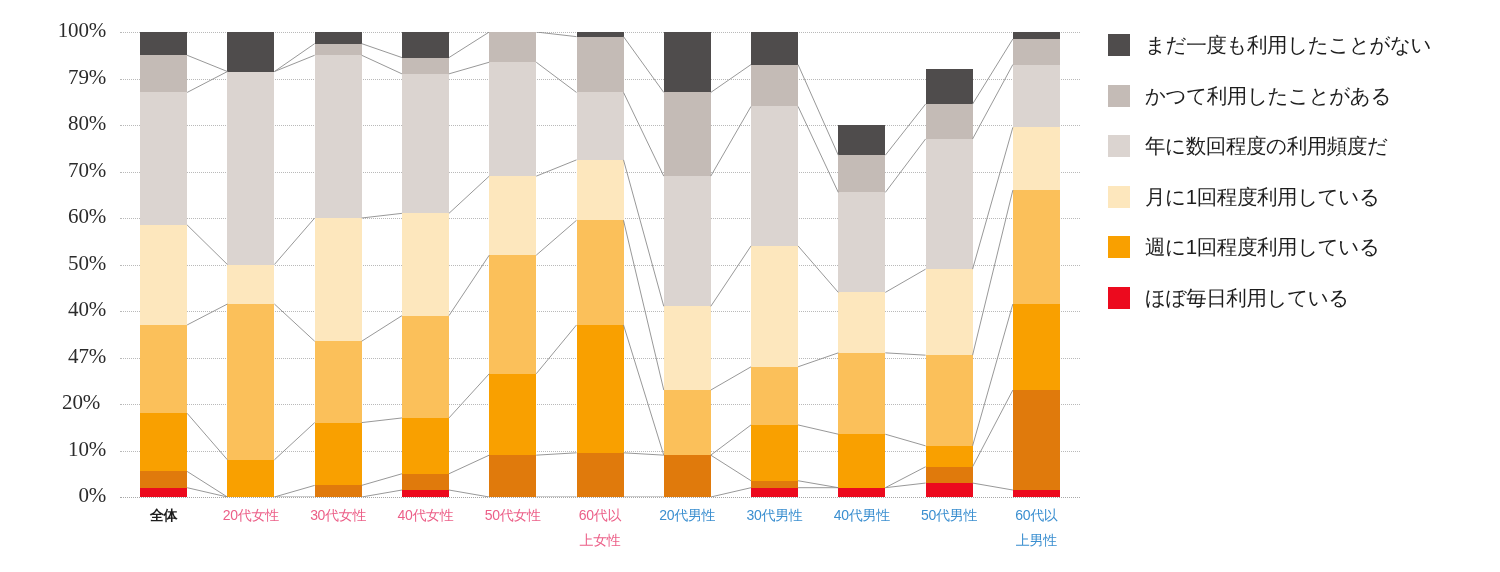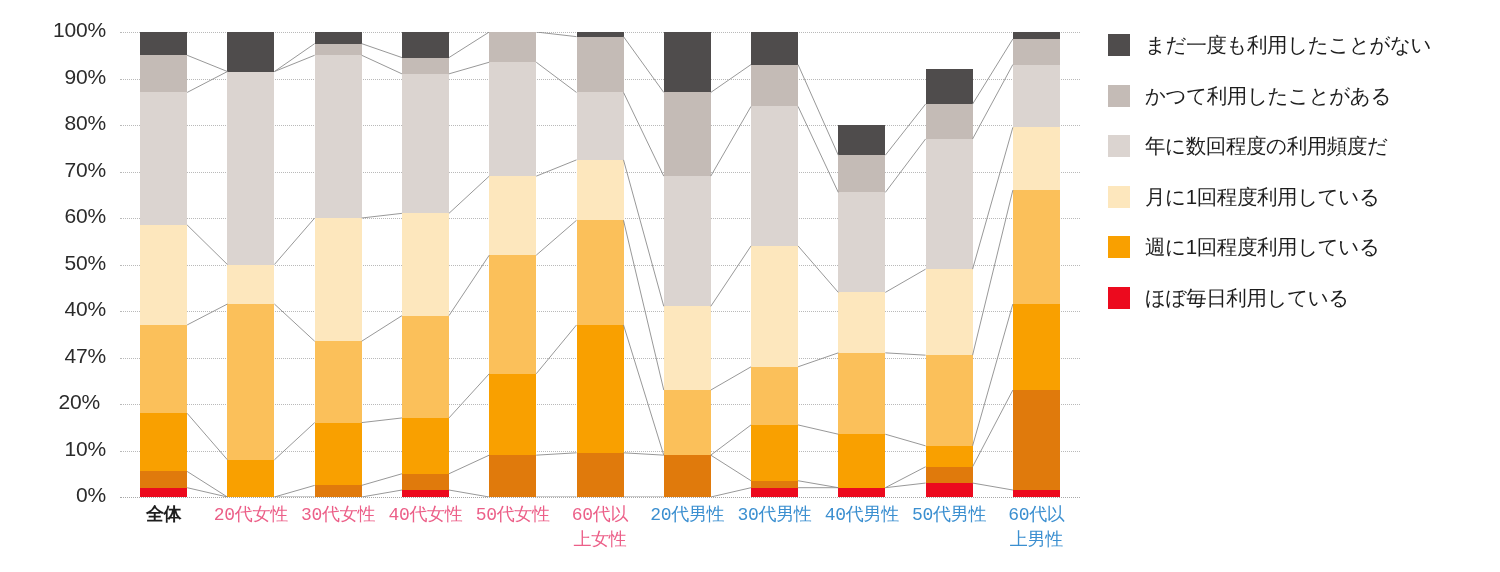--- a/index.html
+++ b/index.html
@@ -38,20 +38,21 @@
   .gridline.zero {
     border-top: 1px dotted #a8a8a8;
   }
   .ylabel {
     position: absolute;
     width: 98px;
     text-align: right;
     font-size: 21px;
     color: #2b2b2b;
     letter-spacing: -0.2px;
+    font-family: Liberation Serif, serif;
   }
 
   
   .bar {
     position: absolute;
     bottom: 0;
     width: 47px;
     height: 465px;
   }
   .seg {
@@ -69,24 +70,23 @@
     height: 465px;
     pointer-events: none;
   }
 
   
   .xlabel {
     position: absolute;
     top: 503px;
     width: 130px;
     text-align: center;
-    font-size: 18px;
+    font-size: 14px;
     line-height: 25px;
     letter-spacing: -0.3px;
-    font-family: Liberation Mono, monospace;
   }
   .xlabel.total { color: #1d1d1d; font-weight: bold; }
   .xlabel.female { color: #ec5f88; }
   .xlabel.male   { color: #3b8fd0; }
 
   
   #legend {
     position: absolute;
     left: 1108px;
     top: 20px;
@@ -118,21 +118,21 @@
   <div id="ylabels">
       <div class="ylabel" style="left: 8px; top: 483px;">0%</div>
       <div class="ylabel" style="left: 8px; top: 436.5px;">10%</div>
       <div class="ylabel" style="left: 2px; top: 390px;">20%</div>
       <div class="ylabel" style="left: 8px; top: 343.5px;">47%</div>
       <div class="ylabel" style="left: 8px; top: 297px;">40%</div>
       <div class="ylabel" style="left: 8px; top: 250.5px;">50%</div>
       <div class="ylabel" style="left: 8px; top: 204px;">60%</div>
       <div class="ylabel" style="left: 8px; top: 157.5px;">70%</div>
       <div class="ylabel" style="left: 8px; top: 111px;">80%</div>
-      <div class="ylabel" style="left: 8px; top: 64.5px;">90%</div>
+      <div class="ylabel" style="left: 8px; top: 64.5px;">79%</div>
       <div class="ylabel" style="left: 8px; top: 18px;">100%</div>
     </div>
 
   <div id="plot">
     <div id="grid">
         <div class="gridline zero" style="top: 465px;"></div>
         <div class="gridline" style="top: 418.5px;"></div>
         <div class="gridline" style="top: 372px;"></div>
         <div class="gridline" style="top: 325.5px;"></div>
         <div class="gridline" style="top: 279px;"></div>

